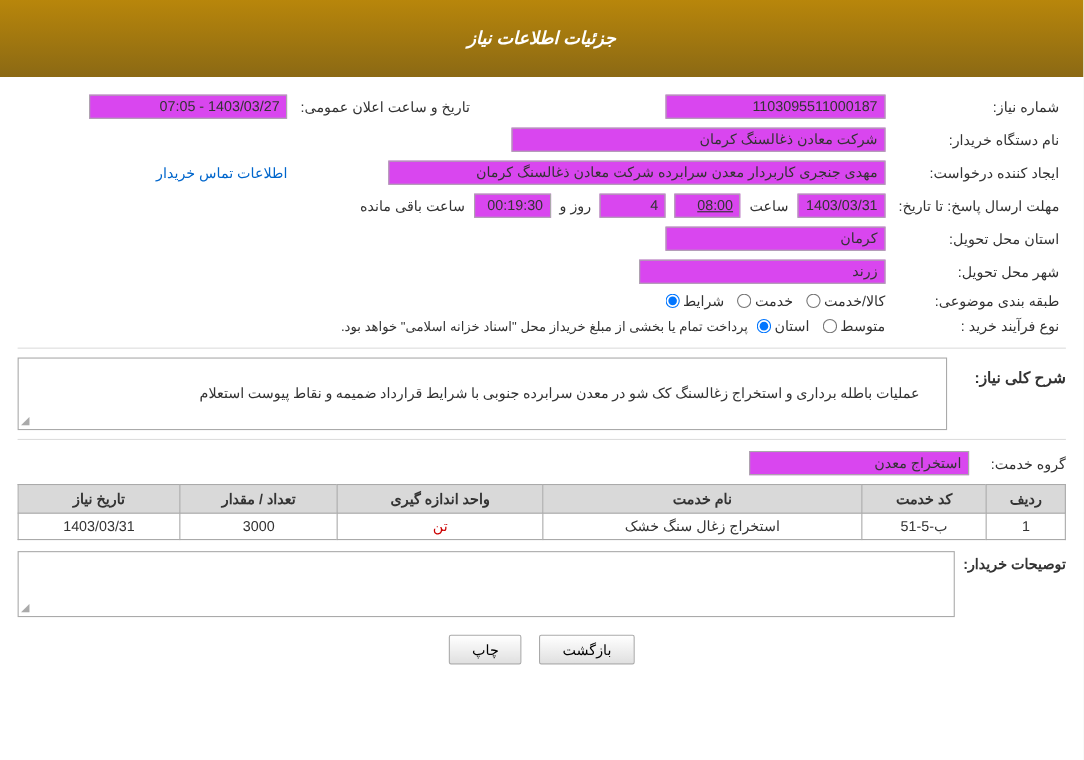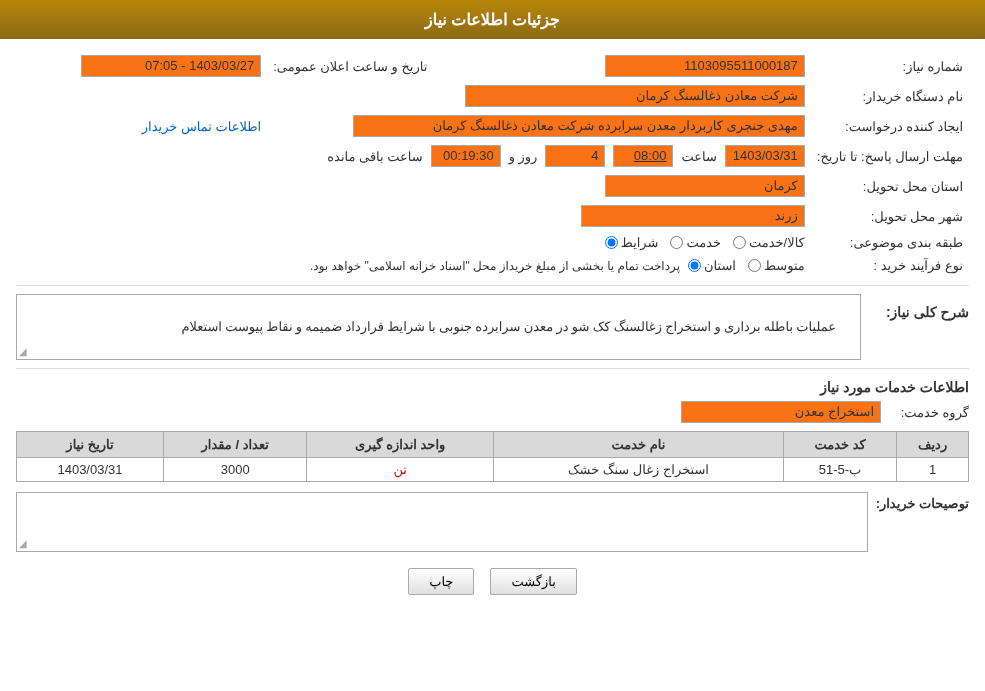--- a/index.html
+++ b/index.html
@@ -13,23 +13,24 @@
     .page-wrapper {
       max-width: 985px;
       margin: 0 auto;
       background: #fff;
       min-height: 691px;
     }
     .header-bar {
       background: linear-gradient(to bottom, #b8860b, #8b6914);
       color: #fff;
       text-align: center;
-      padding: 10px 16px;
+      padding: 25px 16px;
       font-size: 16px;
       font-weight: bold;
+      font-style: italic;
     }
     .content-area {
       padding: 12px 16px;
     }
     .info-table {
       width: 100%;
       border-collapse: collapse;
       margin-bottom: 8px;
     }
     .info-table td {
@@ -41,21 +42,21 @@
       color: #333;
       white-space: nowrap;
       font-weight: normal;
       width: auto;
     }
     .value-cell {
       text-align: right;
     }
     .input-box {
       border: 1px solid #aaa;
-      background: #f97316;
+      background: #d946ef;
       padding: 2px 6px;
       height: 22px;
       display: inline-block;
       min-width: 60px;
     }
     .input-wide {
       width: 220px;
     }
     .input-small {
       width: 80px;
@@ -307,21 +308,20 @@
       <span class="section-title" style="white-space:nowrap; min-width:100px;">شرح کلی نیاز:</span>
       <div style="flex:1; border:1px solid #aaa; background:#fff; padding:24px; min-height:44px; direction:rtl; position:relative;font-family:Liberation Serif, serif;">
         <span>عملیات باطله برداری و استخراج زغالسنگ کک شو در معدن سرابرده جنوبی با شرایط قرارداد ضمیمه و نقاط پیوست استعلام</span>
         <span class="resize-icon">◢</span>
       </div>
     </div>
 
     <div class="divider-section"></div>
 
     <div class="services-section">
-      <div class="section-title">اطلاعات خدمات مورد نیاز</div>
 
       <div style="display:flex; align-items:center; gap:8px; margin-bottom:8px; direction:rtl;">
         <span style="min-width:80px;">گروه خدمت:</span>
         <div class="input-box" style="width:200px;">
           <span>استخراج معدن</span>
         </div>
       </div>
 
       <table class="services-table">
         <thead>

